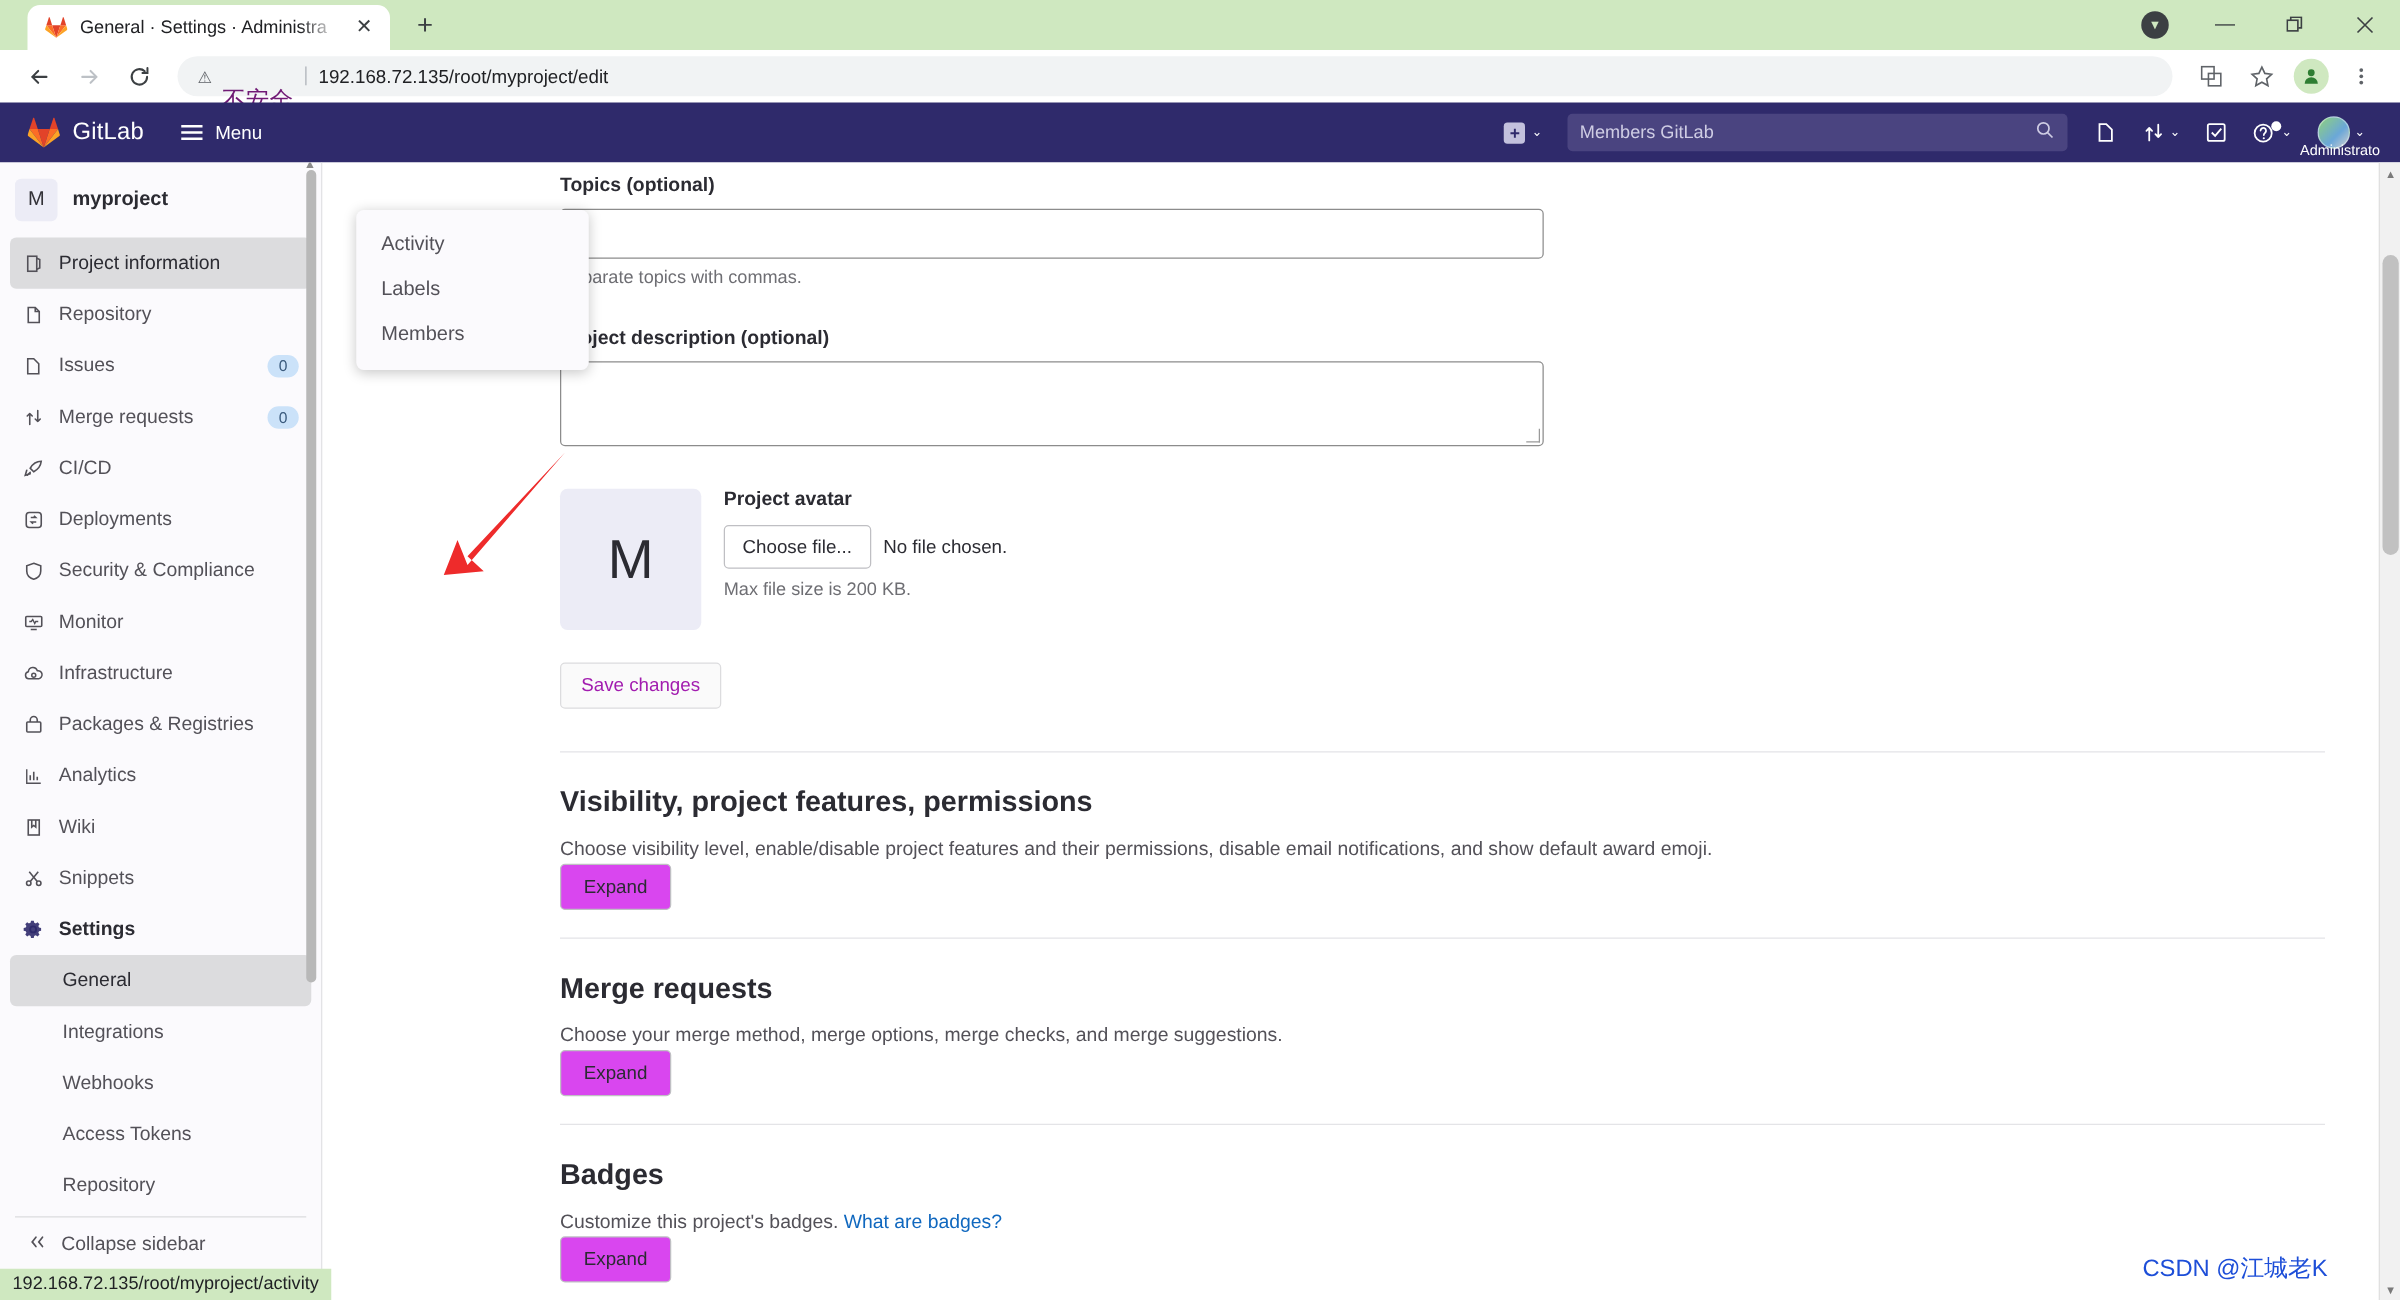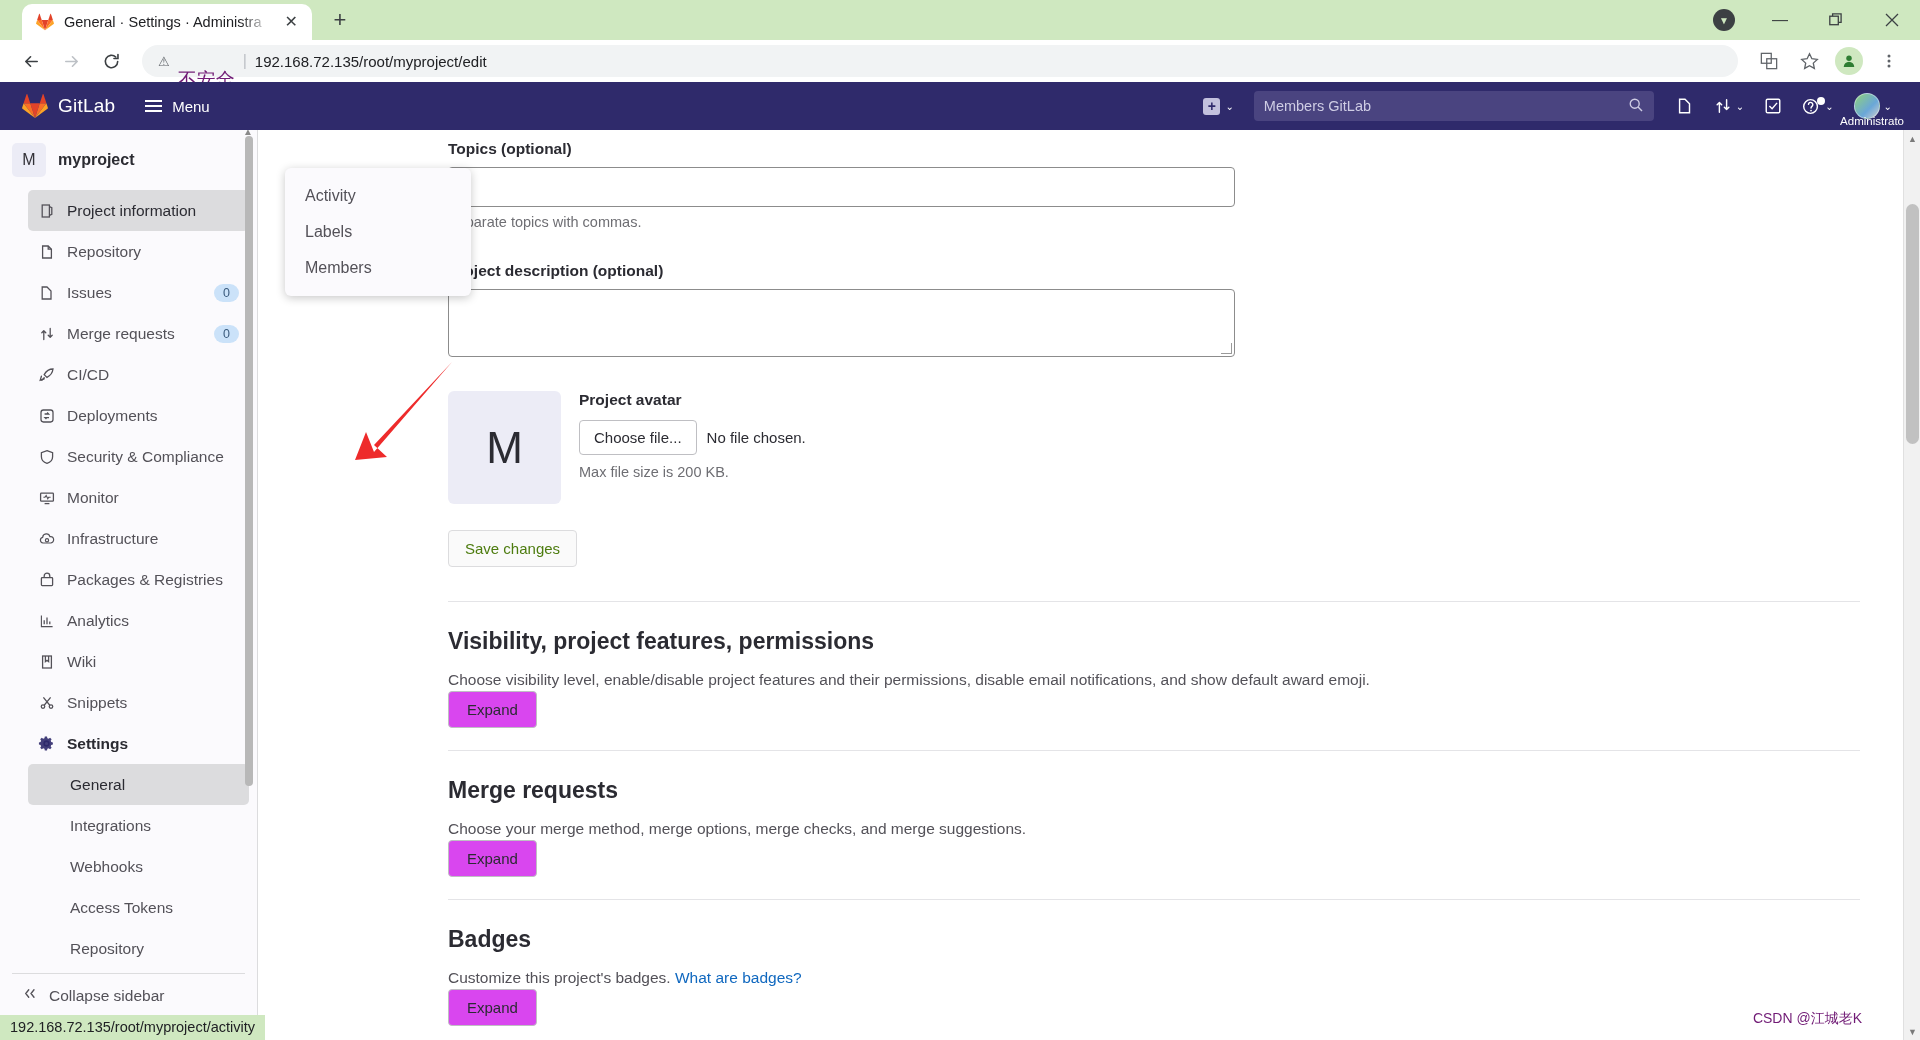--- a/index.html
+++ b/index.html
@@ -168,21 +168,21 @@
     display: flex; align-items: center; gap: 12px;
     padding: 13px 14px 13px 12px;
   }
   .proj-sq {
     width: 34px; height: 34px; border-radius: 5px;
     background: #ececf6; color: #333238;
     display:flex; align-items:center; justify-content:center;
     font-size: 16px;
   }
   .proj-name { font-size: 16px; font-weight: 700; color: #2b2b32; }
-  .nav-list { padding: 0 8px; margin-left: 20px; }
+  .nav-list { padding: 0 8px; }
   .nav-item {
     display: flex; align-items: center; gap: 12px;
     height: 41px;
     padding: 0 10px;
     border-radius: 5px;
     color: #535158;
     font-size: 15.5px;
     white-space: nowrap;
   }
   .nav-item.active { background: #dcdcde; color: #2b2b32; }
@@ -265,21 +265,21 @@
     background: #fff;
     padding: 8px 14px;
     font-size: 15px;
     color: #2b2b32;
   }
   .file-none { font-size: 15px; color: #2b2b32; }
   .save-btn {
     border: 1px solid #dcdcde;
     border-radius: 4px;
     background: #fafafa;
-    color: #4d7c0f;
+    color: #a21caf;
     font-size: 15px;
     padding: 9px 16px;
   }
   .hr { border-top: 1px solid #e4e4e7; }
   .section {
     display: flex;
     align-items: flex-start;
     padding: 26px 0 22px;
     flex-direction: column;
   }
@@ -322,22 +322,22 @@
     left: 0; bottom: 0;
     background: #cfe8c0;
     color: #202124;
     font-size: 14.5px;
     padding: 4px 10px 5px;
     z-index: 60;
   }
   .watermark {
     position: absolute;
     right: 58px; bottom: 12px;
-    color: #701a75;
-    font-size: 14px;
+    color: #1d4ed8;
+    font-size: 19px;
     z-index: 30;
   }
   
   .page-scroll {
     position: absolute; right: 0; top: 0;
     width: 17px; height: 100%;
     background: #f1f1f1;
     border-left: 1px solid #e0e0e0;
   }
   .page-scroll .thumb {

